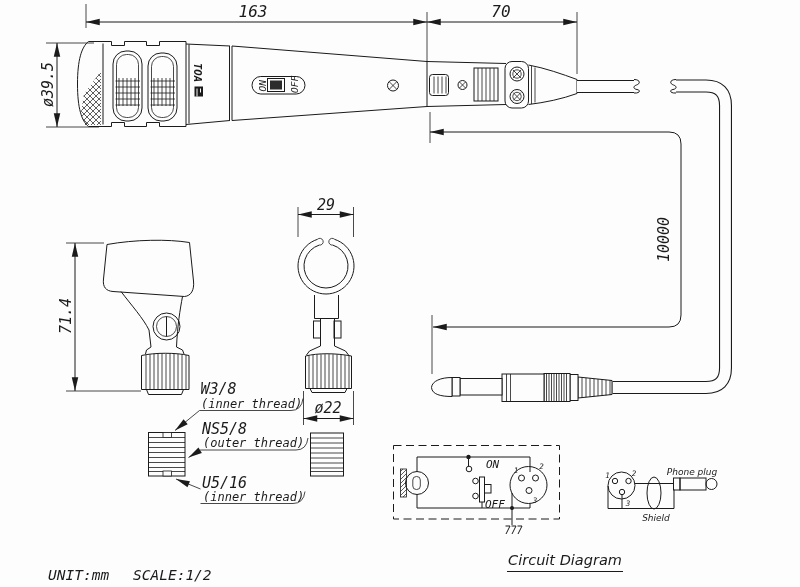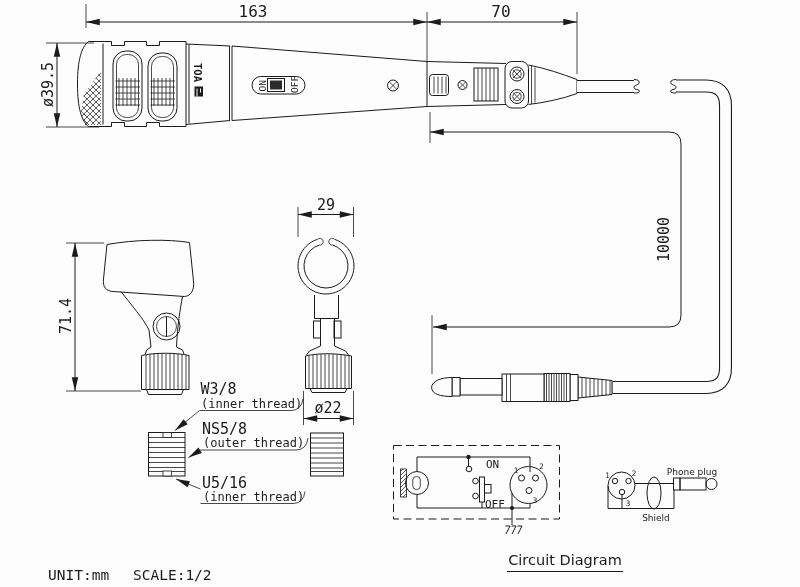--- a/index.html
+++ b/index.html
@@ -1,17 +1,17 @@
 <!DOCTYPE html>
 <html><head>
 <meta charset="utf-8">
 <style>
   html,body{margin:0;padding:0;background:#e8e8e8;}
   .page{width:800px;height:587px;background:#fdfdfd;position:relative;margin:0 auto;
-        font-family:"DejaVu Sans", sans-serif;}
+        font-family:"DejaVu Sans", sans-serif;font-style:italic;}
   svg{display:block;}
   .ln{stroke:#1b1b1b;stroke-width:1;fill:none;}
   .lnthin{stroke:#1b1b1b;stroke-width:0.8;fill:none;}
   .fillwhite{fill:#fdfdfd;}
   .dimtxt{font-family:"DejaVu Sans Mono", monospace;font-size:15px;fill:#1b1b1b;stroke:none;}
   .dimtxt-lg{font-family:"DejaVu Sans Mono", monospace;font-size:16px;fill:#1b1b1b;stroke:none;}
   .thrname{font-family:"DejaVu Sans Mono", monospace;font-size:15px;fill:#1b1b1b;stroke:none;}
   .thrdesc{font-family:"DejaVu Sans Mono", monospace;font-size:12px;fill:#1b1b1b;stroke:none;}
   .pintxt{font-family:"DejaVu Sans Mono", monospace;font-size:7.5px;fill:#1b1b1b;stroke:none;}
   .swtxt{font-family:"DejaVu Sans Mono", monospace;font-size:11px;fill:#1b1b1b;stroke:none;}

